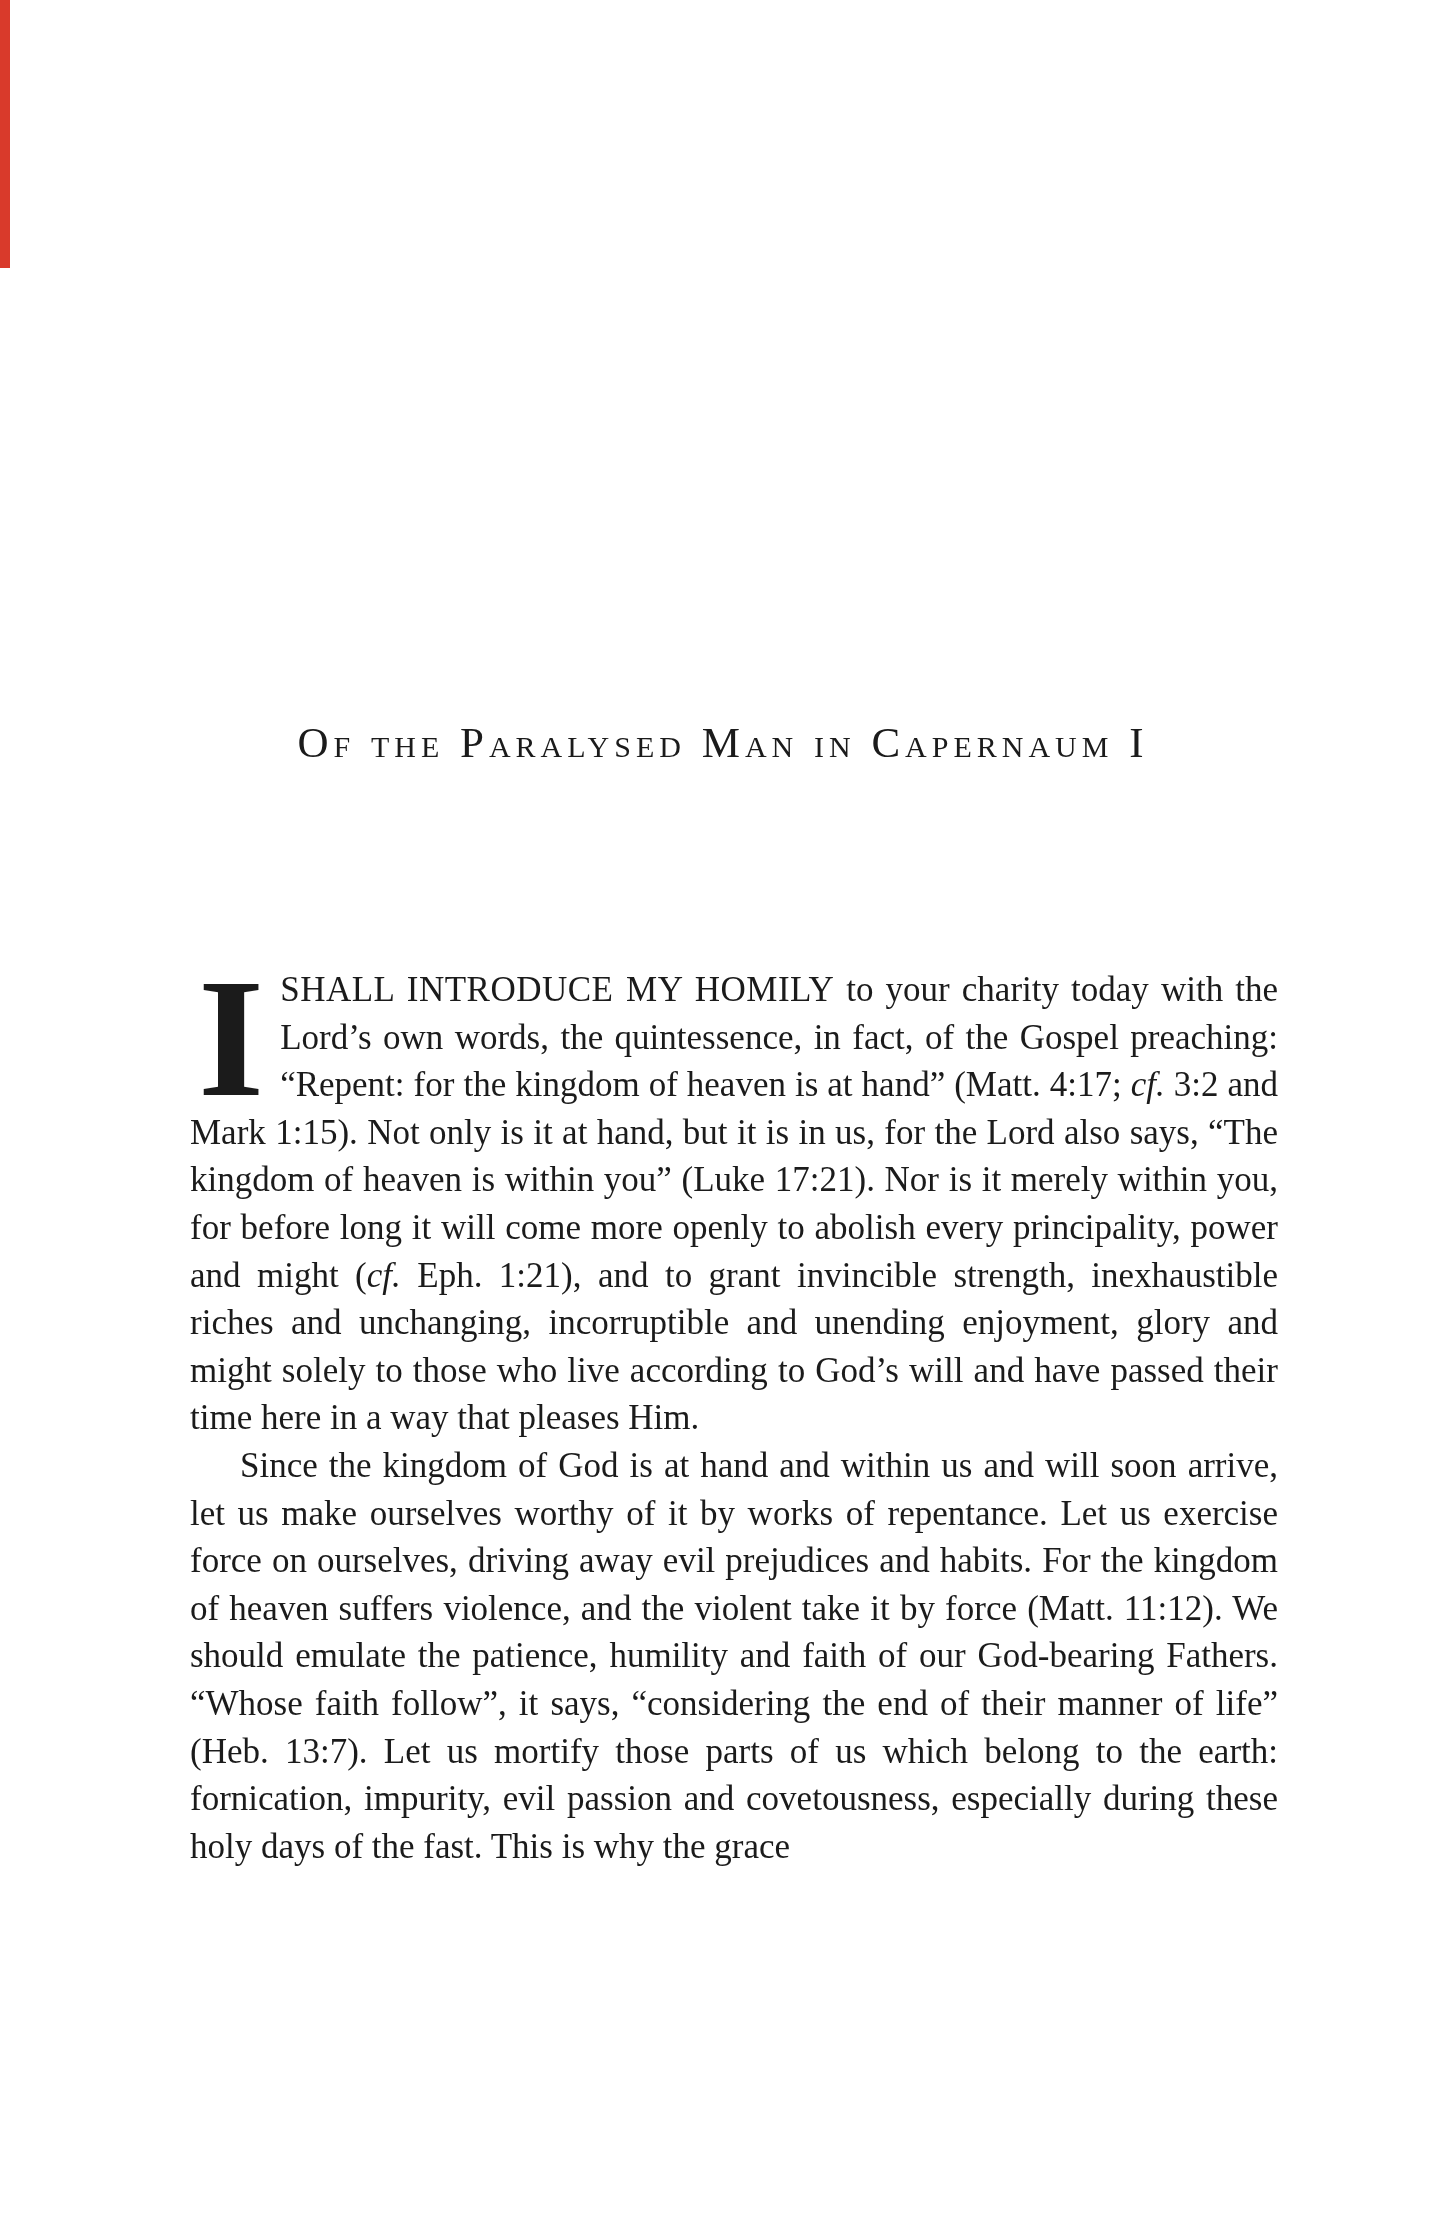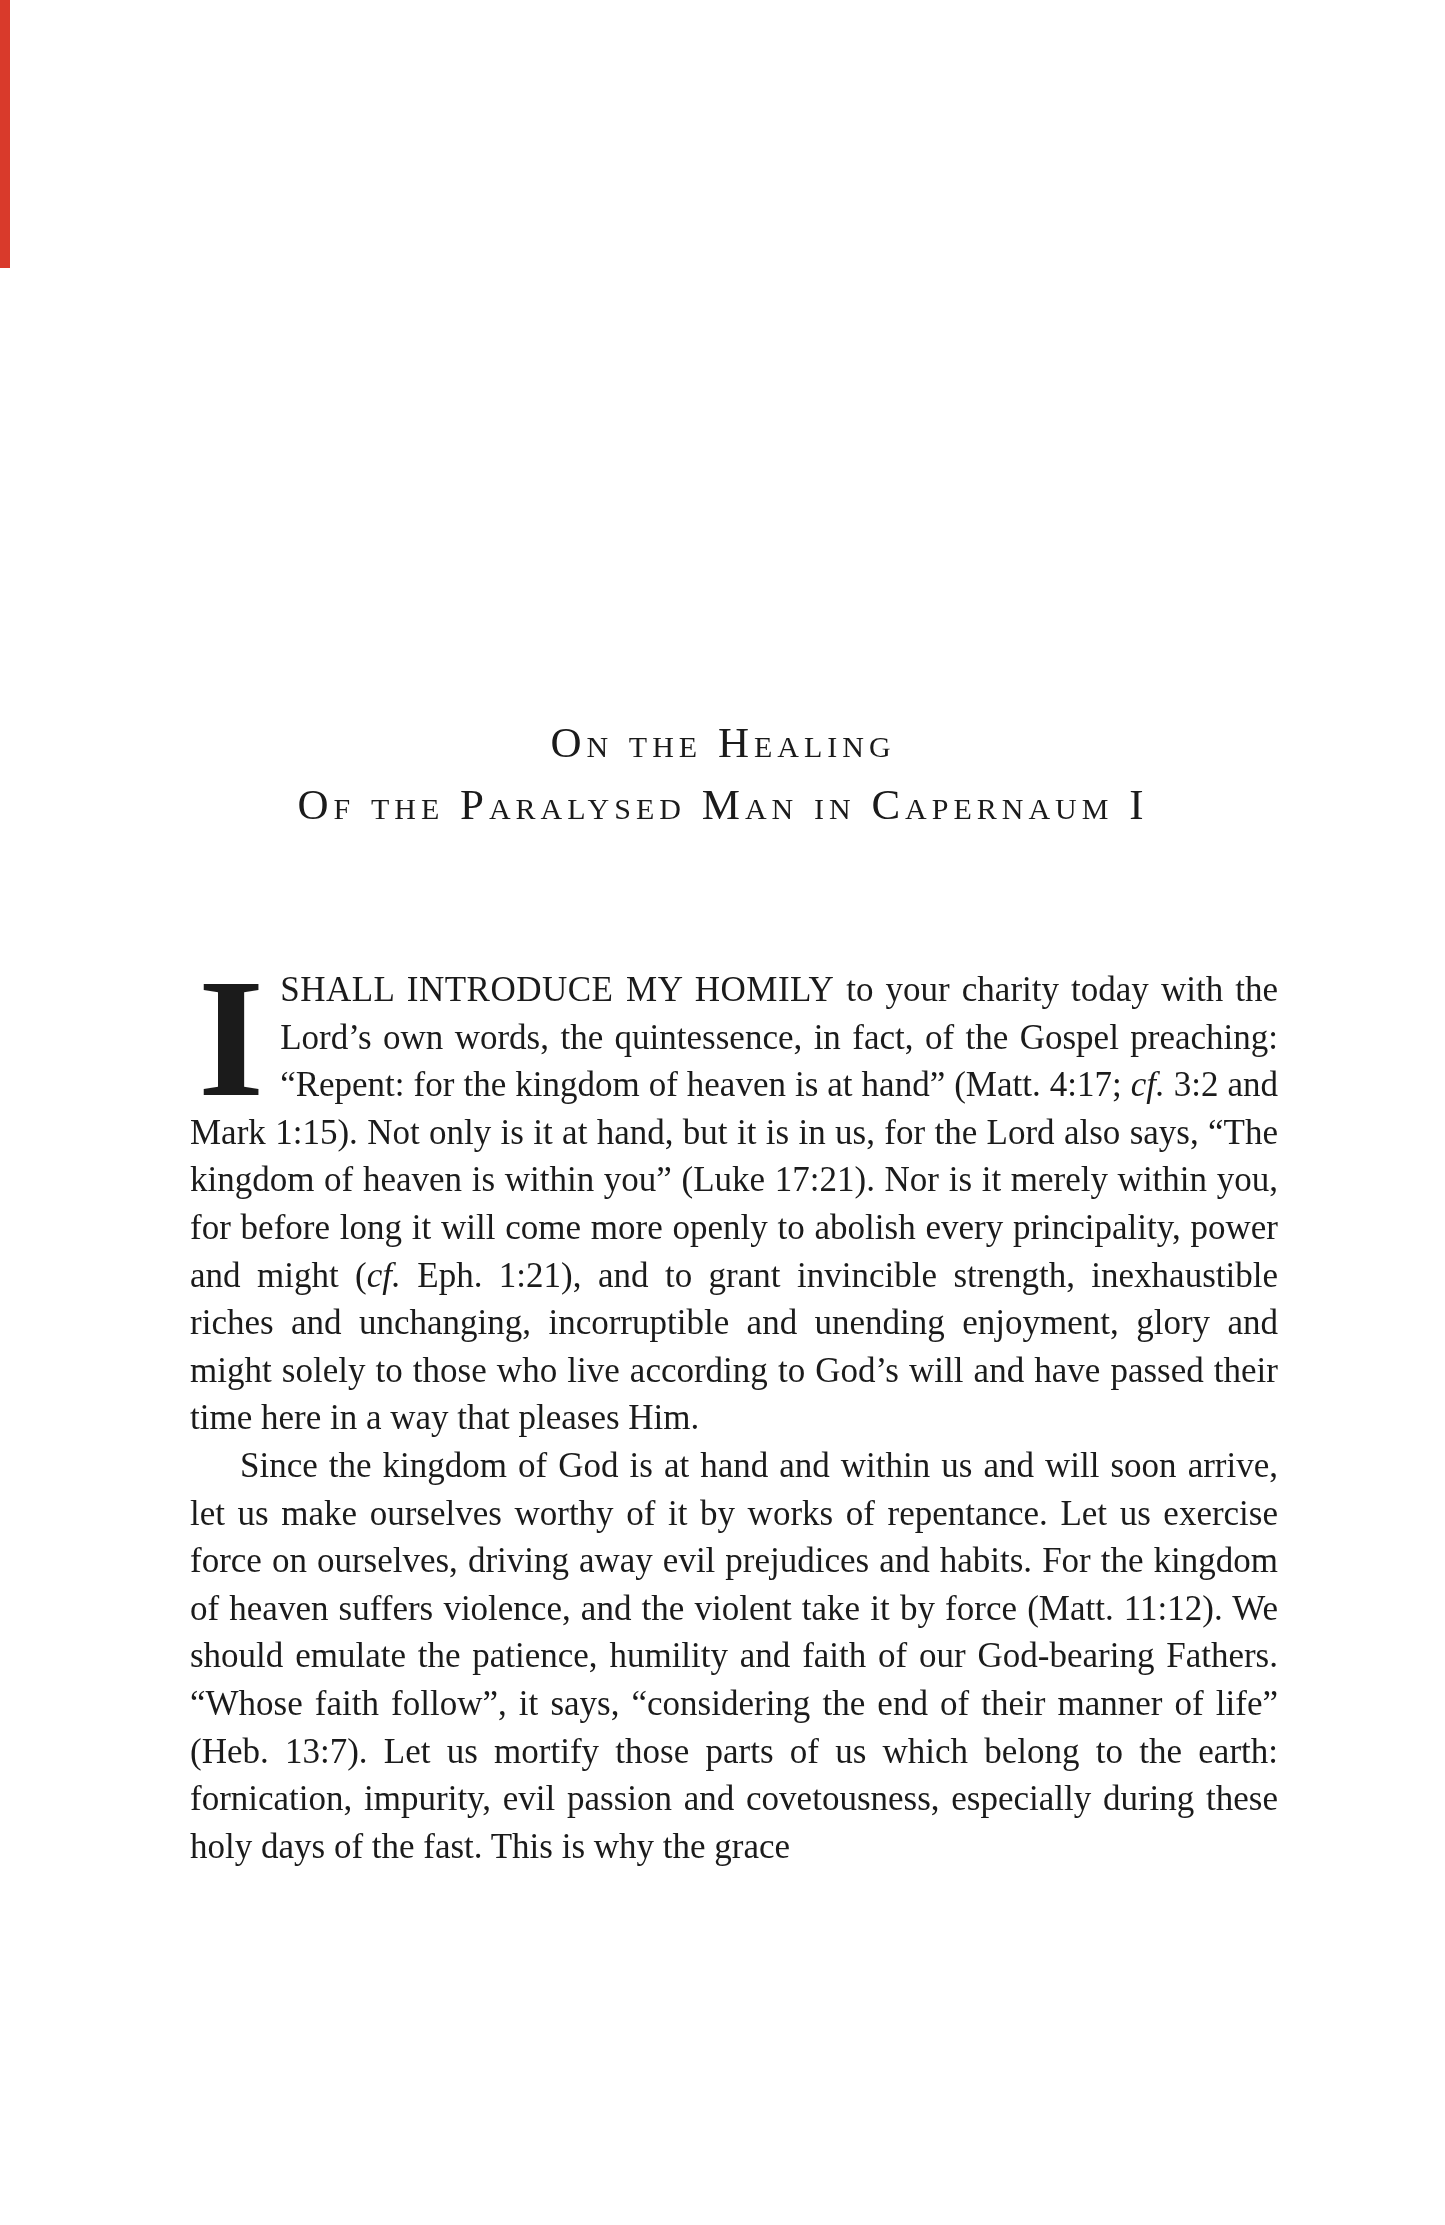--- a/index.html
+++ b/index.html
@@ -68,21 +68,20 @@
   }
 </style>
 </head>
 <body>
 
 <main>
 
   <div class="scan-strip"></div>
 
   <header class="chapter-title">
-    <div>On the Healing</div>
     <div>Of the Paralysed Man in Capernaum I</div>
   </header>
 
   <section class="body-text">
     <p><span class="dropcap">I</span><span class="lead-caps">SHALL INTRODUCE MY HOMILY</span><span> to your charity today with the Lord’s own words, the quintessence, in fact, of the Gospel preaching: “Repent: for the kingdom of heaven is at hand” (Matt. 4:17; </span><span class="cf">cf.</span><span> 3:2 and Mark 1:15). Not only is it at hand, but it is in us, for the Lord also says, “The kingdom of heaven is within you” (Luke 17:21). Nor is it merely within you, for before long it will come more openly to abolish every principality, power and might (</span><span class="cf">cf.</span><span> Eph. 1:21), and to grant invincible strength, inexhaustible riches and unchanging, incorruptible and unending enjoyment, glory and might solely to those who live according to God’s will and have passed their time here in a way that pleases Him.</span></p>
     <p class="para-2">Since the kingdom of God is at hand and within us and will soon arrive, let us make ourselves worthy of it by works of repentance. Let us exercise force on ourselves, driving away evil prejudices and habits. For the kingdom of heaven suffers violence, and the violent take it by force (Matt. 11:12). We should emulate the patience, humility and faith of our God-bearing Fathers. “Whose faith follow”, it says, “considering the end of their manner of life” (Heb. 13:7). Let us mortify those parts of us which belong to the earth: fornication, impurity, evil passion and covetousness, especially during these holy days of the fast. This is why the grace</p>
   </section>
 
 </main>
 

